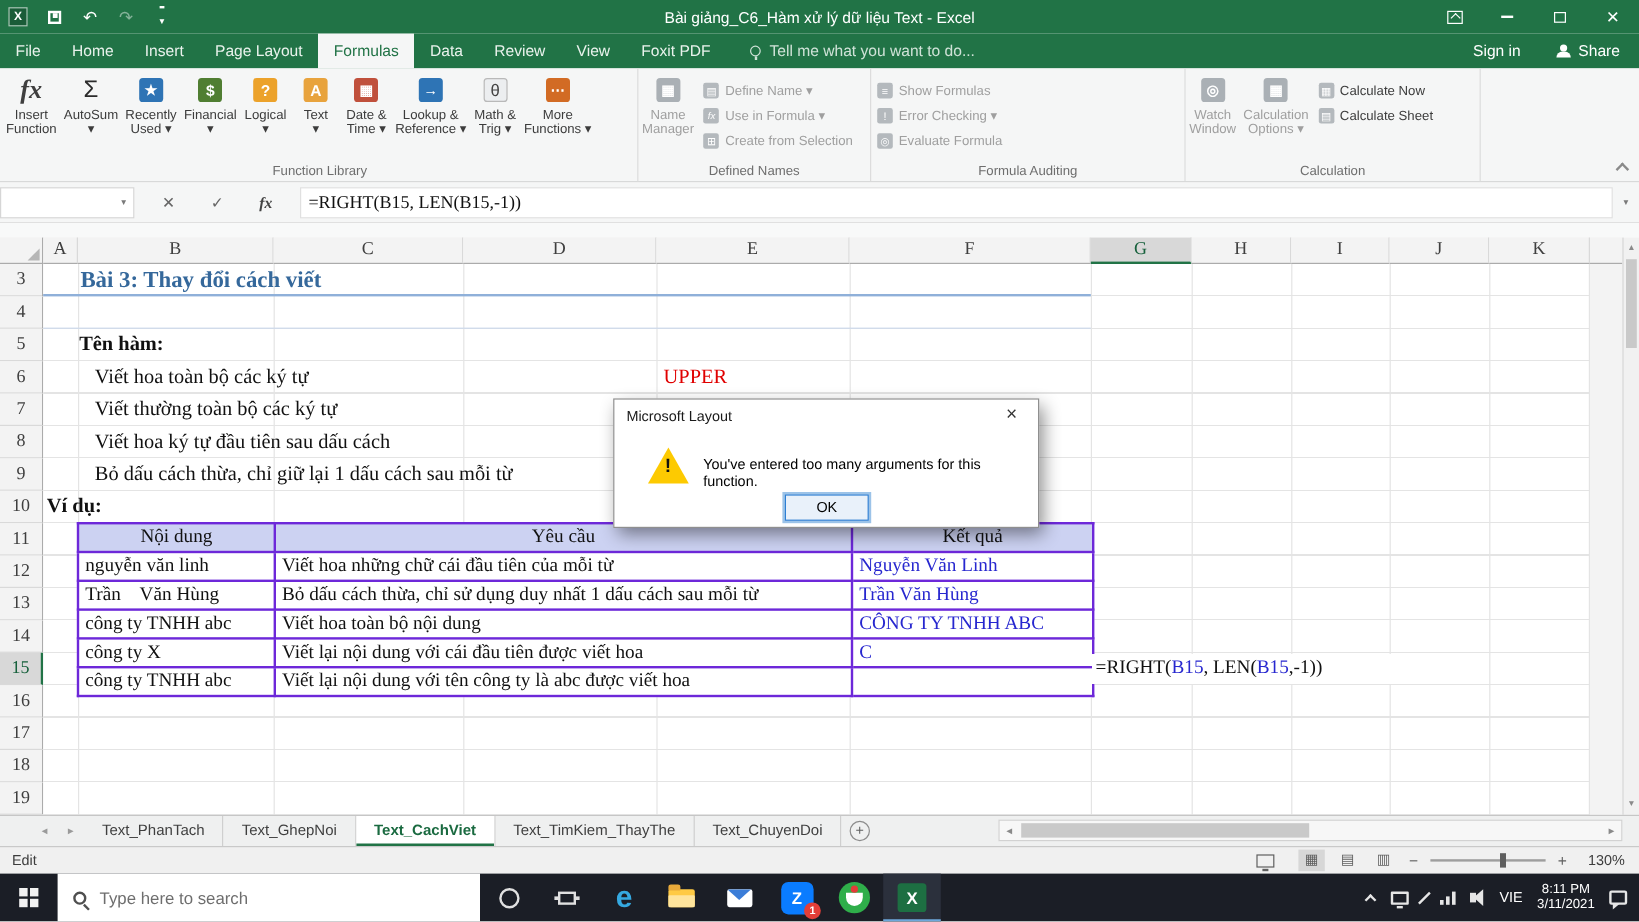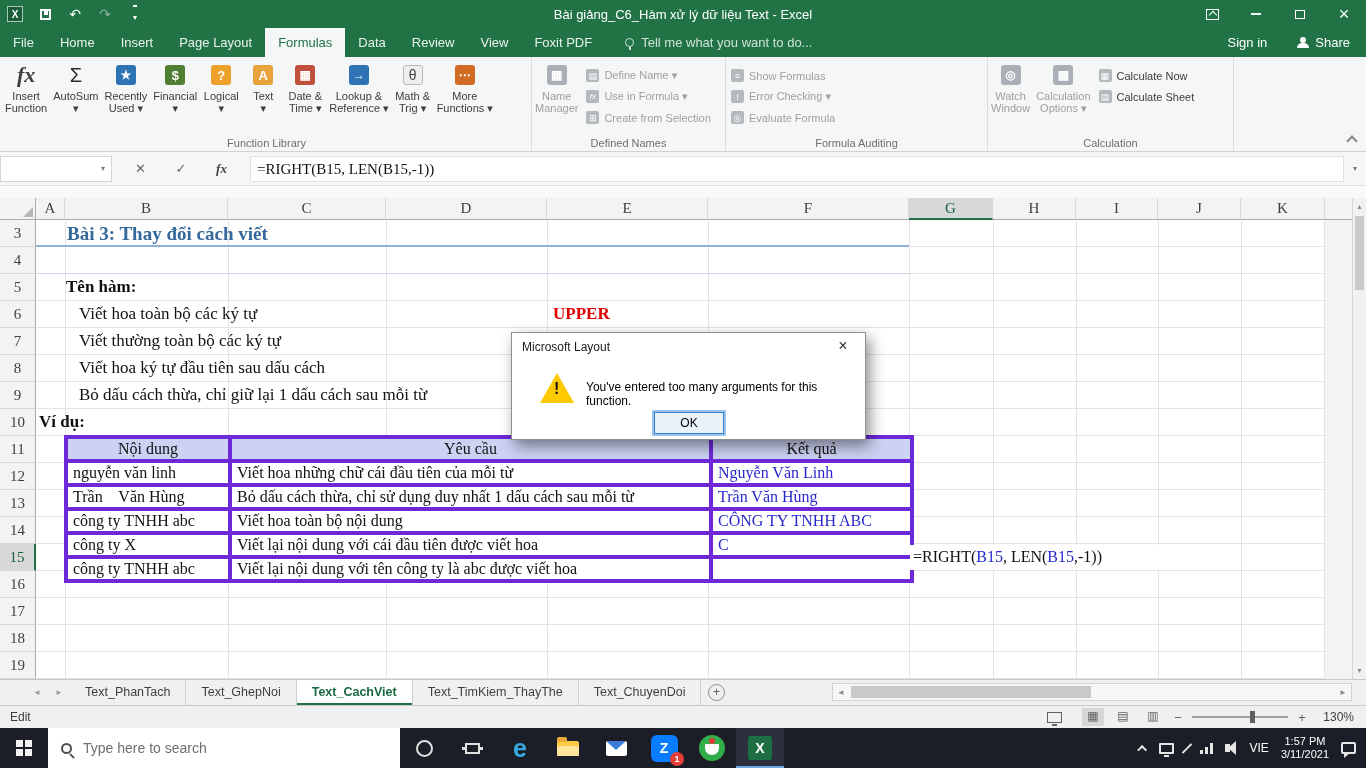--- a/index.html
+++ b/index.html
@@ -96,25 +96,25 @@
 #corner::after{content:"";position:absolute;right:2px;bottom:2px;border-left:10px solid transparent;border-bottom:10px solid #b6b6b6}
 .ch{position:absolute;top:0;height:22px;background:#f3f3f3;border-right:1px solid #d9d9d9;border-bottom:1px solid #ababab;font-family:"Liberation Serif",serif;font-size:15px;line-height:21px;color:#3f3f3f;text-align:center}
 .ch.sel{background:#d8d8d8;border-bottom:2px solid #217346;color:#17613c;line-height:20px}
 .rh{position:absolute;left:0;width:36px;height:27px;background:#f3f3f3;border-right:1px solid #ababab;border-bottom:1px solid #d9d9d9;font-family:"Liberation Serif",serif;font-size:15px;line-height:26px;color:#3f3f3f;text-align:center}
 .rh.sel{background:#d8d8d8;border-right:2px solid #217346;color:#17613c}
 #cells{position:absolute;left:36px;top:22px;width:1289px;height:459px;background-color:#fff;background-image:repeating-linear-gradient(to bottom,transparent 0,transparent 26px,#e4e4e4 26px,#e4e4e4 27px)}
 .vl{position:absolute;top:0;width:1px;height:459px;background:#e4e4e4}
 .sc{position:absolute;font-family:"Liberation Serif",serif;font-size:17px;line-height:26px;color:#111;white-space:pre}
 .sc.b{font-weight:bold}
 .sc.title{font-size:19px;font-weight:bold;color:#35689b;line-height:27px}
-.sc.red{color:#e00000;font-weight:bold}
+.sc.red{color:#e00000;font-weight:normal}
 .uline{position:absolute;left:0;top:25px;width:873px;height:2px;background:#8fb0d9}
 .uline2{position:absolute;left:0;top:53px;width:873px;height:1px;background:#cdd9eb}
 .xt{position:absolute;left:28px;top:215px;border-collapse:collapse;table-layout:fixed;background:#fff}
-.xt td{border:4px solid #6d28d9;height:24px;padding:0 5px;font-family:"Liberation Serif",serif;font-size:16px;white-space:pre;overflow:hidden;color:#111}
+.xt td{border:2px solid #6d28d9;height:24px;padding:0 5px;font-family:"Liberation Serif",serif;font-size:16px;white-space:pre;overflow:hidden;color:#111}
 .xt tr.xh td{background:#ccd2f2;text-align:center}
 .xt td.res{color:#2727cf}
 .editcell{position:absolute;left:874px;top:325px;height:25px;min-width:268px;background:#fff;font-family:"Liberation Serif",serif;font-size:16px;line-height:24px;padding-left:3px;white-space:pre;color:#111}
 .editcell .ref{color:#2727cf}
 
 
 #vscroll{position:absolute;left:1352px;top:198px;width:14px;height:481px;background:#f1f1f1;border-left:1px solid #d6d6d6}
 .sarr{position:absolute;left:0;width:13px;height:15px;color:#8a8a8a;font-size:7px;text-align:center;line-height:15px}
 .sarr.up{top:1px}.sarr.up::after{content:"▲"}
 .sarr.dn{bottom:1px}.sarr.dn::after{content:"▼"}
@@ -624,18 +624,18 @@
     <span class="mon"></span>
     <span class="pen"></span>
     <span class="netbars">
         <span class="nb1"></span>
         <span class="nb2"></span>
         <span class="nb3"></span>
       </span>
     <span class="vol"></span>
     <span class="lang">VIE</span>
     <span class="clk">
-        <span>1:57 PM</span>
+        <span>8:11 PM</span>
         <span>3/11/2021</span>
       </span>
     <span class="bub"></span>
   </div>
 </div>
 
 </body></html>

